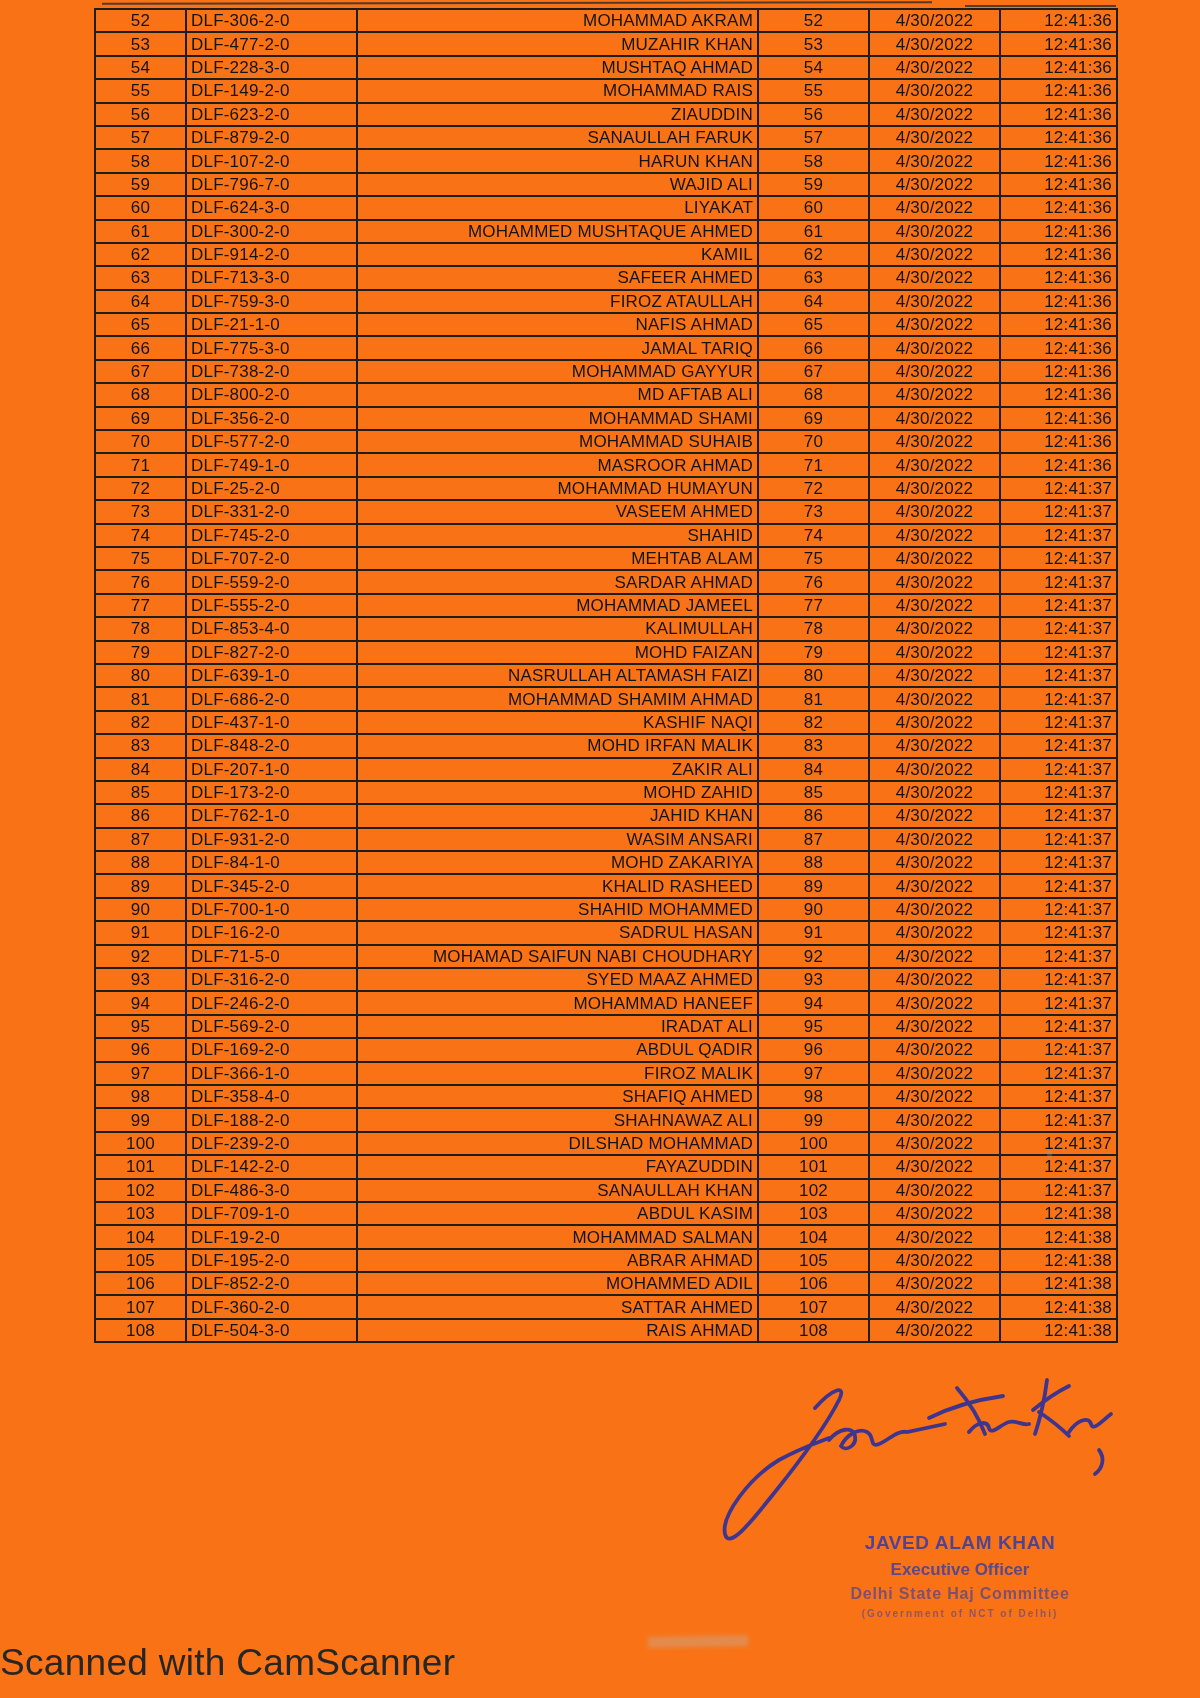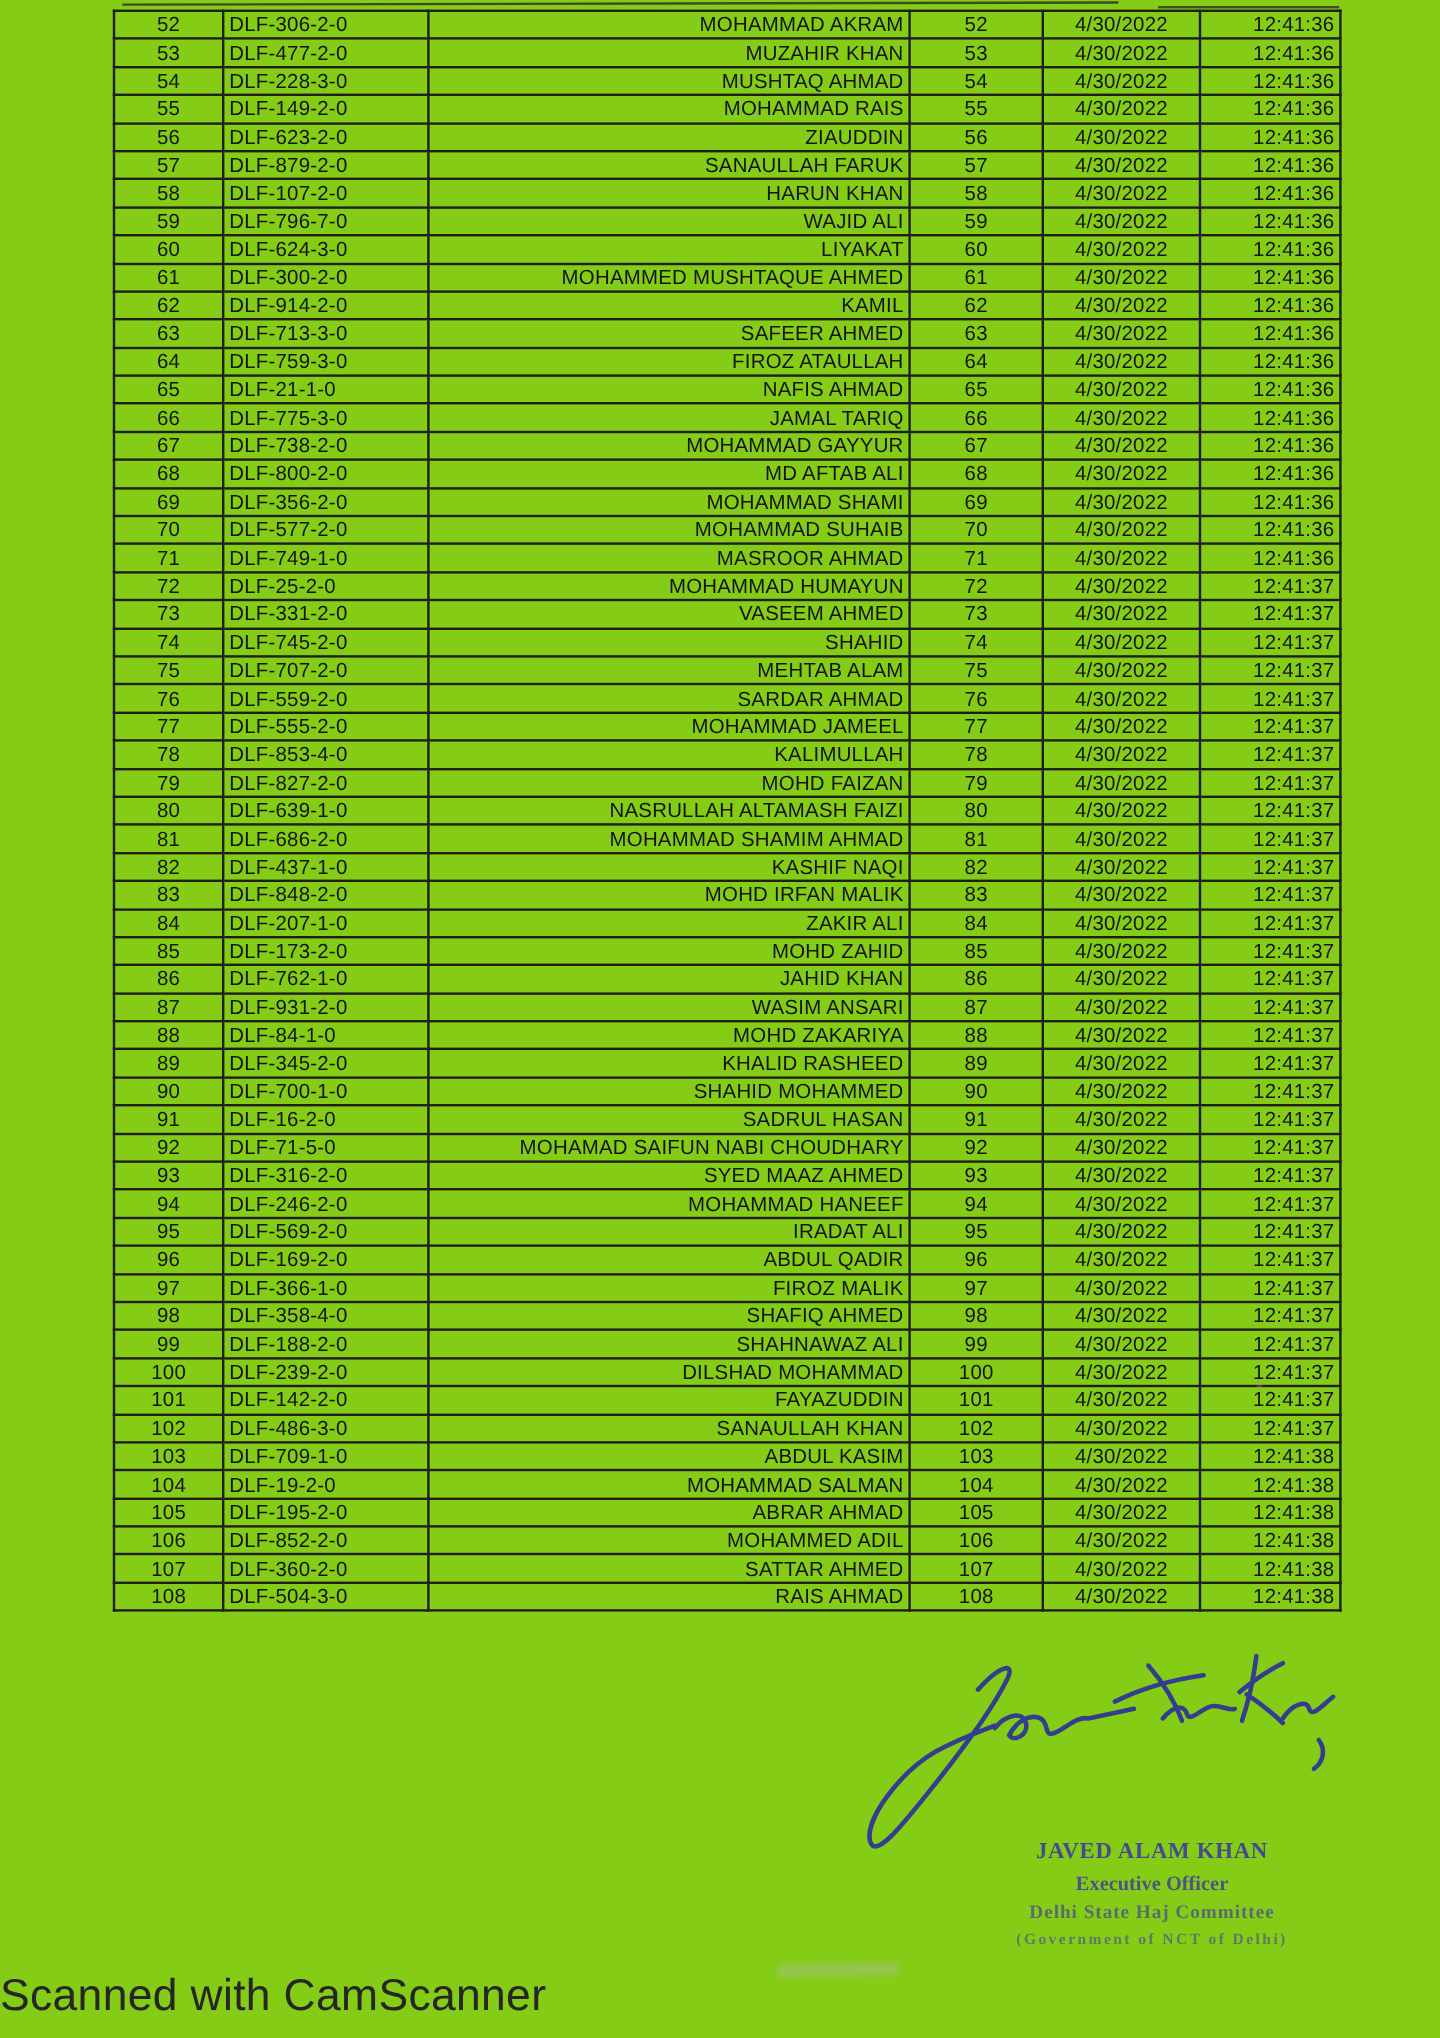--- a/index.html
+++ b/index.html
@@ -1,19 +1,19 @@
 <!DOCTYPE html>
 <html><head>
 <meta charset="utf-8">
 <style>
   html,body { margin:0; padding:0; background:#e8e8e8; }
   .page {
     position:relative;
     width:1200px; height:1698px;
-    background:#84cc16;
+    background:#f97316;
     font-family:"Liberation Sans", sans-serif;
     overflow:hidden;
     margin:0 auto;
   }
   
   table.records {
     position:absolute; left:94px; top:8px;
     width:1022px;
     border-collapse:collapse;
     table-layout:fixed;
@@ -50,21 +50,21 @@
 
   
   .signature-svg { position:absolute; left:715px; top:1358px; }
   .stamp {
     position:absolute; left:760px; top:1532px; width:400px;
     text-align:center; font-weight:bold;
   }
   .stamp-name  { font-size:19px; letter-spacing:0.6px; opacity:.92; }
   .stamp-title { font-size:17px; margin-top:6px; opacity:.85; filter:blur(.2px); }
   .stamp-org1  { font-size:16px; margin-top:5px; opacity:.68; filter:blur(.35px); letter-spacing:0.8px; }
-  .stamp-org2  { font-size:13px; margin-top:5px; opacity:.58; filter:blur(.45px); letter-spacing:2px; }
+  .stamp-org2  { font-size:10px; margin-top:5px; opacity:.58; filter:blur(.45px); letter-spacing:2px; }
 
   
   .watermark {
     position:absolute; left:0; top:1642px; width:1128px;
     text-align:left;
     font-size:37px;
     letter-spacing:0.3px;
     color:#262626;
   }
 </style>
@@ -553,21 +553,21 @@
       <path d="M 214 60 C 234 50 260 42 288 38"></path>
       <path d="M 254 74 C 262 64 272 62 274 70 C 276 78 286 66 294 64 C 302 62 308 68 314 66"></path>
       <path d="M 332 22 C 330 38 326 58 320 76"></path>
       <path d="M 318 52 C 330 42 342 34 354 28"></path>
       <path d="M 324 54 C 336 62 346 70 354 78"></path>
       <path d="M 354 74 C 362 62 374 58 376 66 C 378 74 388 62 396 56"></path>
       <path d="M 384 92 C 390 100 388 110 380 116"></path>
     </g>
   </svg>
 
-  <div class="stamp" style="color: rgb(67, 64, 154); font-family: Liberation Serif, serif;">
+  <div class="stamp" style="color: rgb(67, 64, 154);">
     <div class="stamp-name">JAVED ALAM KHAN</div>
     <div class="stamp-title">Executive Officer</div>
     <div class="stamp-org1">Delhi State Haj Committee</div>
     <div class="stamp-org2">(Government of NCT of Delhi)</div>
   </div>
 
   <div class="smudge"></div>
   <div class="speck speck-1"></div>
   <div class="speck speck-2"></div>
 

